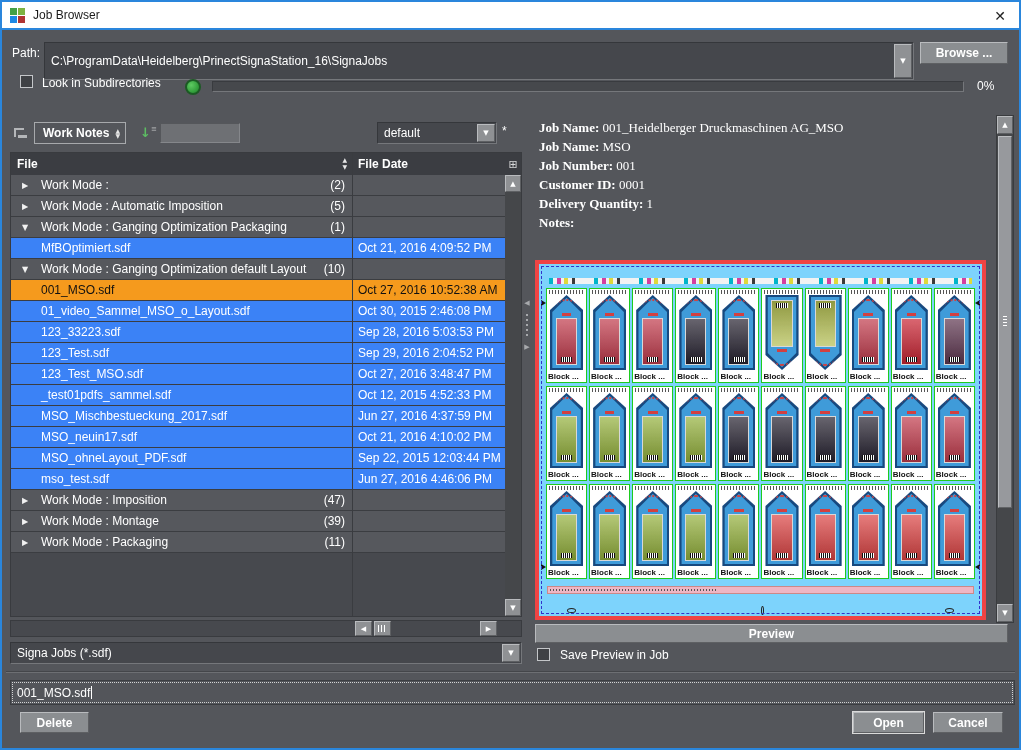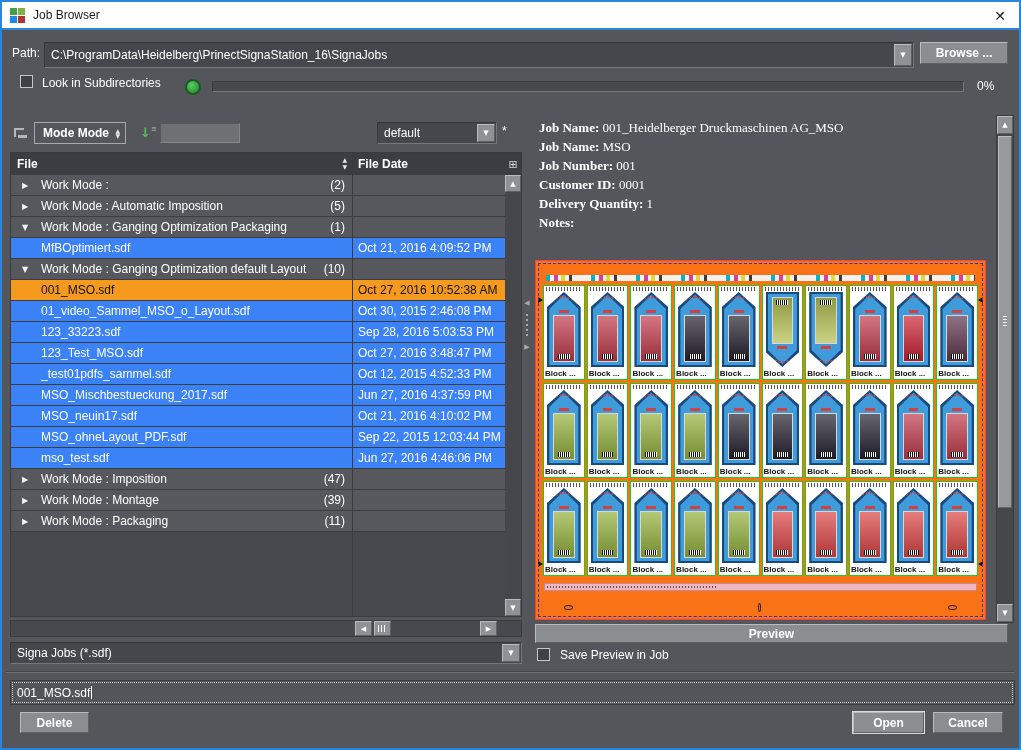--- a/index.html
+++ b/index.html
@@ -33,21 +33,21 @@
   .dcombo { background:#45474c; border:1px solid; border-color:#35373b #75777b #75777b #35373b;
     color:#fff; font-size:12px; display:flex; align-items:center; position:relative; }
   .dcombo .val { padding:0 6px; white-space:nowrap; overflow:hidden; }
   .dcombo .arrow { position:absolute; right:1px; top:1px; bottom:1px; width:18px; }
   .checkbox { width:13px; height:13px; background:#3f4145; border:1px solid #c4c6c9; display:inline-block; }
   .progress { background:#46484c; border:1px solid; border-color:#393b3f #75777b #75777b #393b3f; }
   label, .lbl-text { color:#fff; font-size:12px; }
 
   
   .path-label { position:absolute; left:10px; top:44px; }
-  .path-combo { position:absolute; left:42px; top:40px; width:870px; height:26px; }
+  .path-combo { position:absolute; left:42px; top:40px; width:870px; height:38px; }
   .browse-btn { position:absolute; left:918px; top:40px; width:88px; height:22px; }
   .subdir-check { position:absolute; left:18px; top:73px; }
   .subdir-label { position:absolute; left:40px; top:74px; }
   .green-dot { position:absolute; left:183px; top:77px; width:16px; height:16px; border-radius:50%;
     background:radial-gradient(circle at 35% 35%, #5ecb62, #2f9a38 70%); border:2px solid #1c5a24; }
   .progress-bar { position:absolute; left:210px; top:79px; width:752px; height:11px; }
   .progress-pct { position:absolute; left:975px; top:77px; }
 
   
   .tree-icon { position:absolute; left:12px; top:126px; width:16px; height:12px; }
@@ -110,21 +110,21 @@
   .splitter .dots { width:2px; height:22px; margin:6px 0;
     background:repeating-linear-gradient(180deg,#a7a9ac 0 2px,transparent 2px 5px); }
 
   
   .job-info { position:absolute; left:537px; top:116px; width:440px;
     font-family:"Liberation Serif", serif; font-size:13px; color:#fff; }
   .info-line { line-height:19px; white-space:nowrap; }
   .info-line b { font-weight:bold; }
 
   .sheet { position:absolute; left:533px; top:258px; width:451px; height:360px;
-    background:#f97316; border:1px solid #ef4444;text-decoration:underline; }
+    background:#7dd3fc; border:4px solid #ef4444;text-decoration:underline; }
   .sheet .dash { position:absolute; inset:2px; border:1px dashed #3333cc; pointer-events:none; z-index:6; }
   .calib { position:absolute; left:10px; right:10px; top:14px; height:6px;
     background:repeating-linear-gradient(90deg,#00b5c9 0 4px,#f2f2f2 4px 8px,#d43fa0 8px 12px,#f2f2f2 12px 15px,#ded93a 15px 19px,#f2f2f2 19px 23px,#3a3a3a 23px 26px,#f2f2f2 26px 45px); }
   .pgrid { position:absolute; left:7px; right:7px; top:24px; }
   .prow { display:flex; gap:2px; height:95px; margin-bottom:3px; }
   .pcell { flex:1; position:relative; background:#fff; border:1px solid #1ecb1e; overflow:hidden; }
   .pcell::before { content:""; position:absolute; left:2px; right:2px; top:1px; height:4px;
     background:repeating-linear-gradient(90deg,#555 0 1px,transparent 1px 3px); }
   .pkg { position:absolute; top:6px; left:3px; right:3px; bottom:12px;
     clip-path:polygon(50% 0,100% 20%,100% 100%,0 100%,0 20%); background:#17497f; }
@@ -201,21 +201,21 @@
   <span class="green-dot"></span>
   <div class="progress progress-bar"></div>
   <span class="lbl-text progress-pct">0%</span>
 
   <span class="tree-icon">
       <i class="a"></i>
       <i class="b"></i>
       <i class="c"></i>
     </span>
   <div class="wm-combo">
-    <span class="val">Mode Mode</span>
+    <span class="val">Work Notes</span>
     <span class="wm-spin glyph">
       <span>▲</span>
         <span>▼</span>
     </span>
   </div>
   <span class="sort-icon glyph">↓<small>≡</small></span>
   <input class="tinput" value="" style="">
   <div class="dcombo profile-combo">
     <span class="val">default</span>
     <span class="abtn arrow glyph">▼</span>
@@ -288,20 +288,26 @@
           <div class="tc2">Oct 30, 2015 2:46:08 PM</div>
         </div>
         <div class="trow file">
           <div class="tc1">
             <span class="flab">123_33223.sdf</span>
           </div>
           <div class="tc2">Sep 28, 2016 5:03:53 PM</div>
         </div>
         <div class="trow file">
           <div class="tc1">
+            <span class="flab">123_Test.sdf</span>
+          </div>
+          <div class="tc2">Sep 29, 2016 2:04:52 PM</div>
+        </div>
+        <div class="trow file">
+          <div class="tc1">
             <span class="flab">123_Test_MSO.sdf</span>
           </div>
           <div class="tc2">Oct 27, 2016 3:48:47 PM</div>
         </div>
         <div class="trow file">
           <div class="tc1">
             <span class="flab">_test01pdfs_sammel.sdf</span>
           </div>
           <div class="tc2">Oct 12, 2015 4:52:33 PM</div>
         </div>

